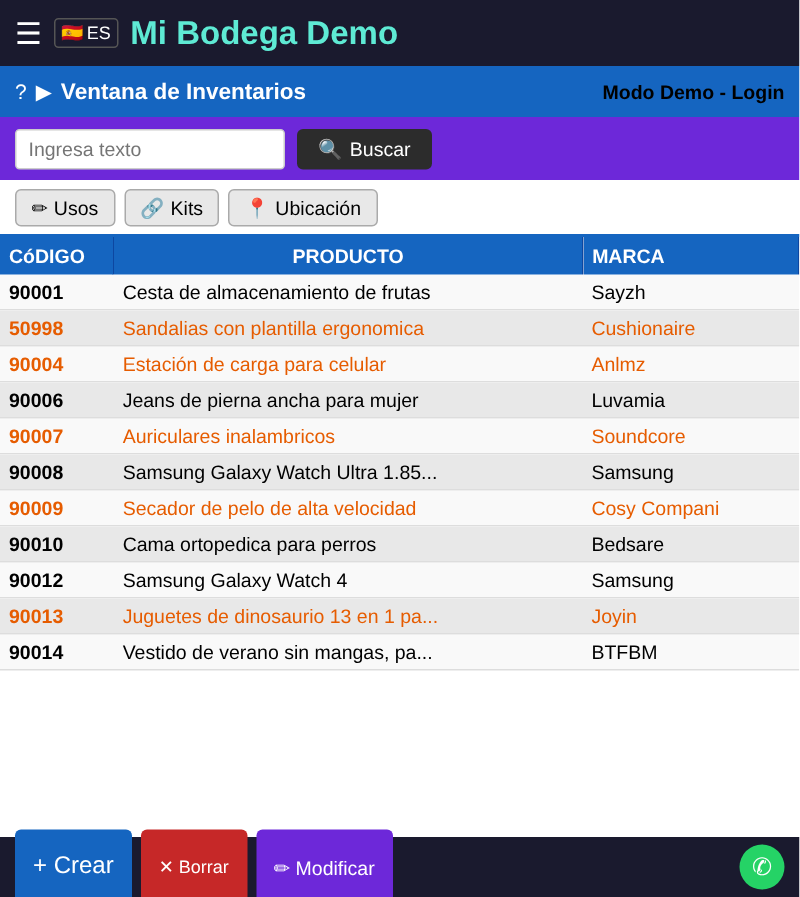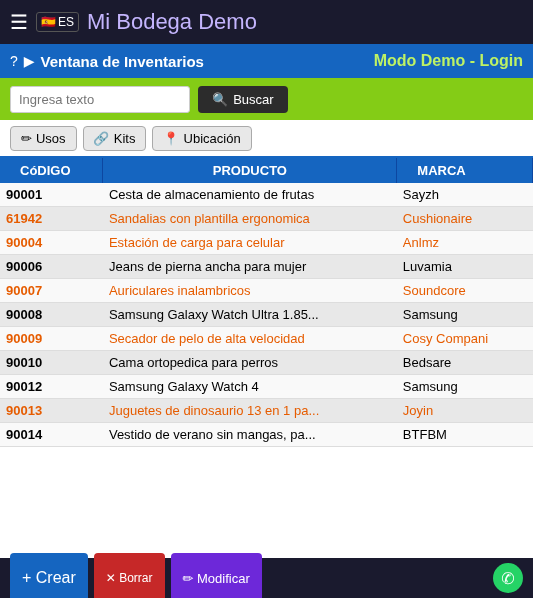--- a/index.html
+++ b/index.html
@@ -34,22 +34,22 @@
       background: none;
       border: 1px solid #555;
       border-radius: 3px;
       padding: 2px 4px;
       color: white;
       cursor: pointer;
       font-size: 12px;
     }
     .header-title {
       font-size: 22px;
-      font-weight: normal;
-      color: #c4b5fd;
+      font-weight: bold;
+      color: #5eead4;
     }
 
     
     .breadcrumb {
       background: #1565c0;
       color: white;
       display: flex;
       align-items: center;
       justify-content: space-between;
       padding: 6px 10px;
@@ -64,32 +64,32 @@
       font-size: 14px;
     }
     .breadcrumb-arrow {
       font-size: 14px;
     }
     .breadcrumb-text {
       font-size: 15px;
       font-weight: bold;
     }
     .demo-login {
-      color: #bef264;
+      color: #000000;
       font-weight: bold;
-      font-size: 16px;
+      font-size: 13px;
     }
 
     
     .search-bar {
       display: flex;
       align-items: center;
       padding: 6px 10px;
       gap: 8px;
-      background: #84cc16;
+      background: #6d28d9;
       height: 42px;
     }
     .search-input {
       border: 1px solid #ccc;
       border-radius: 3px;
       padding: 5px 8px;
       font-size: 13px;
       width: 180px;
       color: #999;
     }
@@ -133,21 +133,21 @@
       height: calc(598px - 44px - 34px - 42px - 36px - 40px);
       border-top: 2px solid #1565c0;
     }
     table {
       width: 100%;
       border-collapse: collapse;
     }
     thead th {
       background: #1565c0;
       color: white;
-      padding: 5px 20px;
+      padding: 5px 6px;
       text-align: left;
       font-size: 13px;
       font-weight: bold;
       border-right: 1px solid #0d47a1;
       position: sticky;
       top: 0;
       z-index: 2;
     }
     thead th:first-child { width: 60px; }
     thead th:nth-child(2) { width: 260px; text-align: center; }
@@ -290,21 +290,21 @@
         <th>MARCA</th>
       </tr>
     </thead>
     <tbody id="table-body">
     <tr>
           <td>90001</td>
           <td style="max-width: 260px; overflow: hidden; text-overflow: ellipsis; white-space: nowrap;">Cesta de almacenamiento de frutas</td>
           <td>Sayzh</td>
         </tr>
         <tr class="row-orange">
-          <td>61942</td>
+          <td>50998</td>
           <td style="max-width: 260px; overflow: hidden; text-overflow: ellipsis; white-space: nowrap;">Sandalias con plantilla ergonomica</td>
           <td>Cushionaire</td>
         </tr>
         <tr class="row-orange">
           <td>90004</td>
           <td style="max-width: 260px; overflow: hidden; text-overflow: ellipsis; white-space: nowrap;">Estación de carga para celular</td>
           <td>Anlmz</td>
         </tr>
         <tr>
           <td>90006</td>

